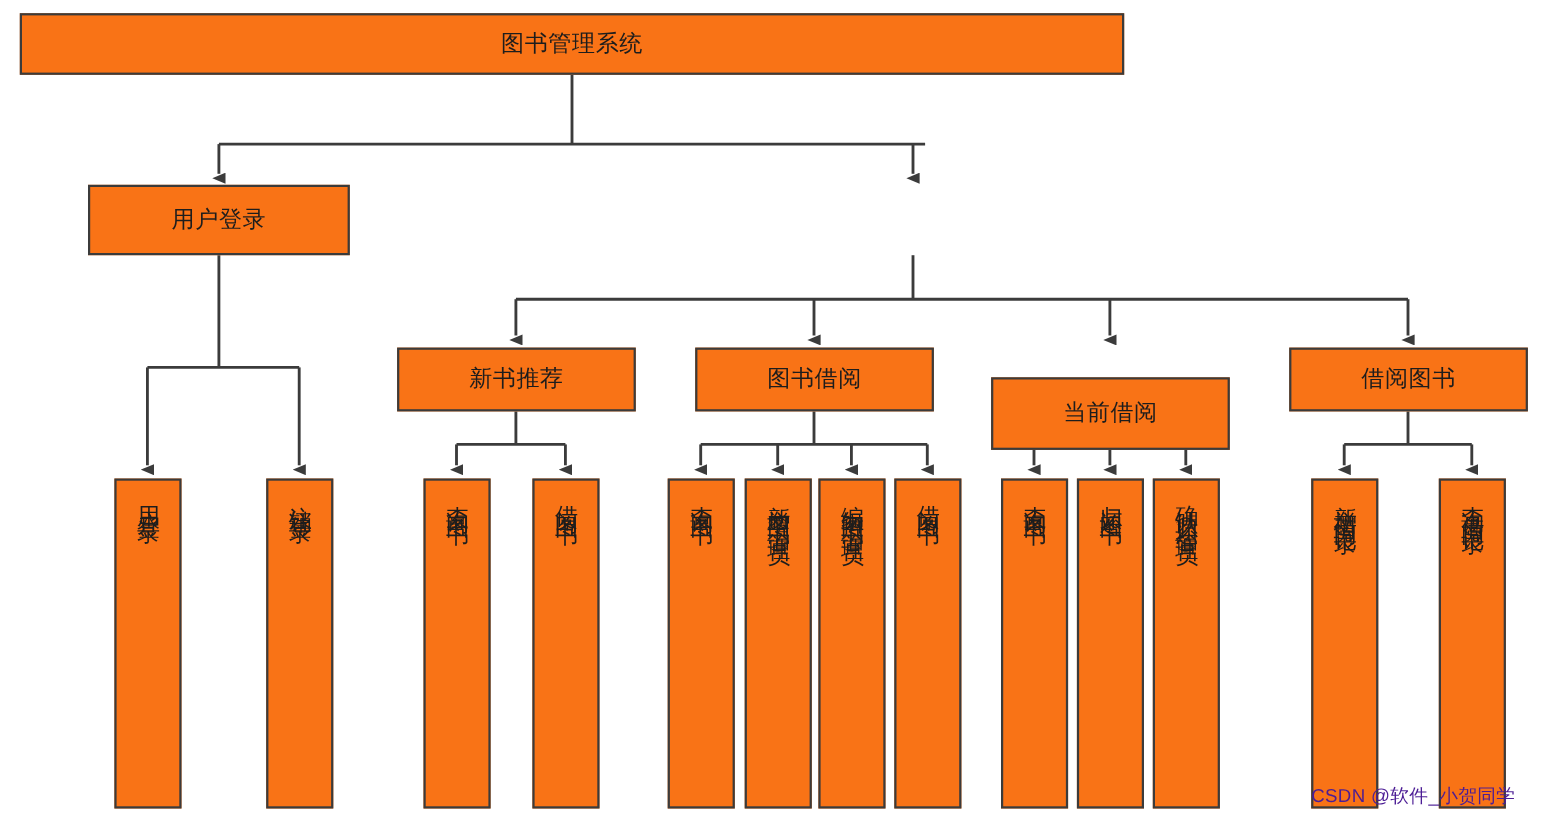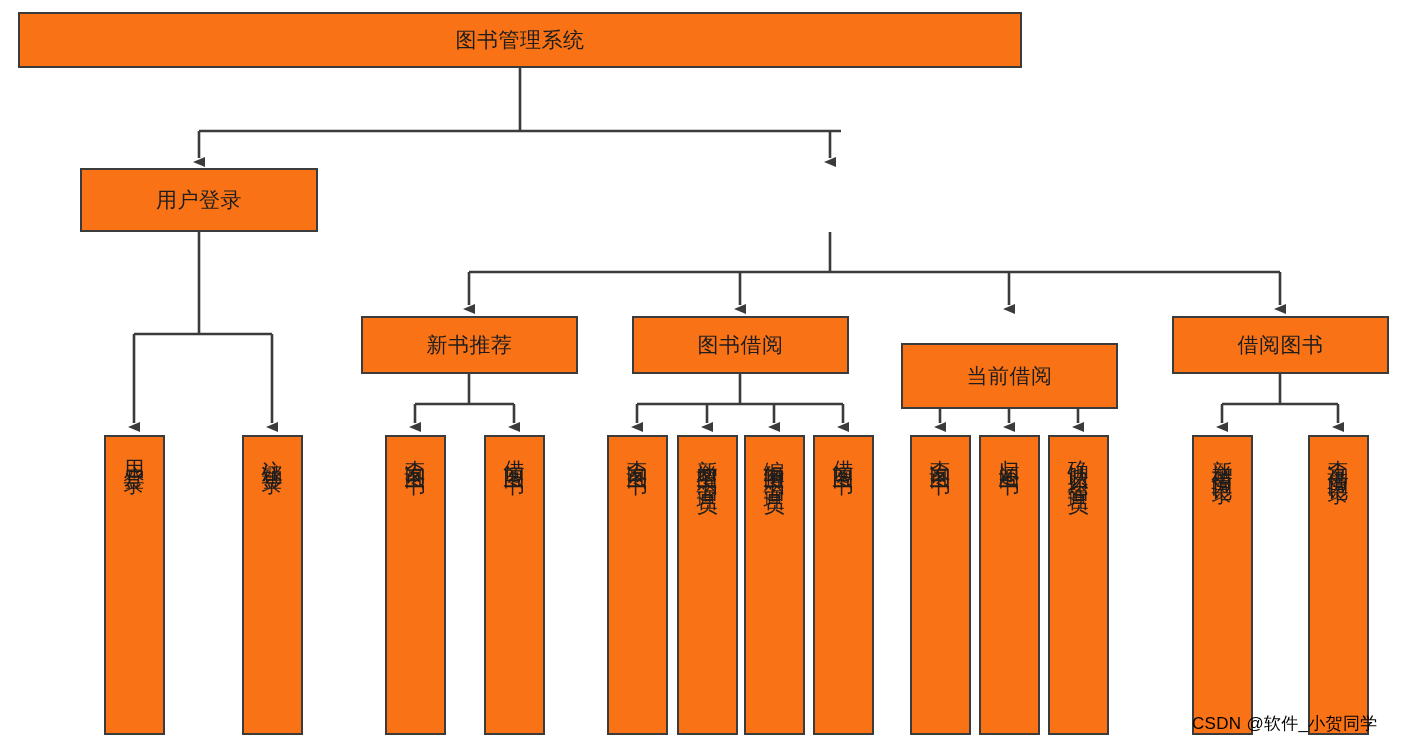--- a/index.html
+++ b/index.html
@@ -55,21 +55,21 @@
     letter-spacing: 5px;
     line-height: 1;
     white-space: nowrap;
     margin: 0 auto;
   }
   .watermark {
     position: absolute;
     left: 1192px;
     top: 712px;
     font-size: 17px;
-    color: #000000;
+    color: #4c1d95;
     z-index: 5;
     white-space: nowrap;
     letter-spacing: 0.3px;
   }
 </style>
 </head>
 <body>
 
 <div id="diagram-root">
 

